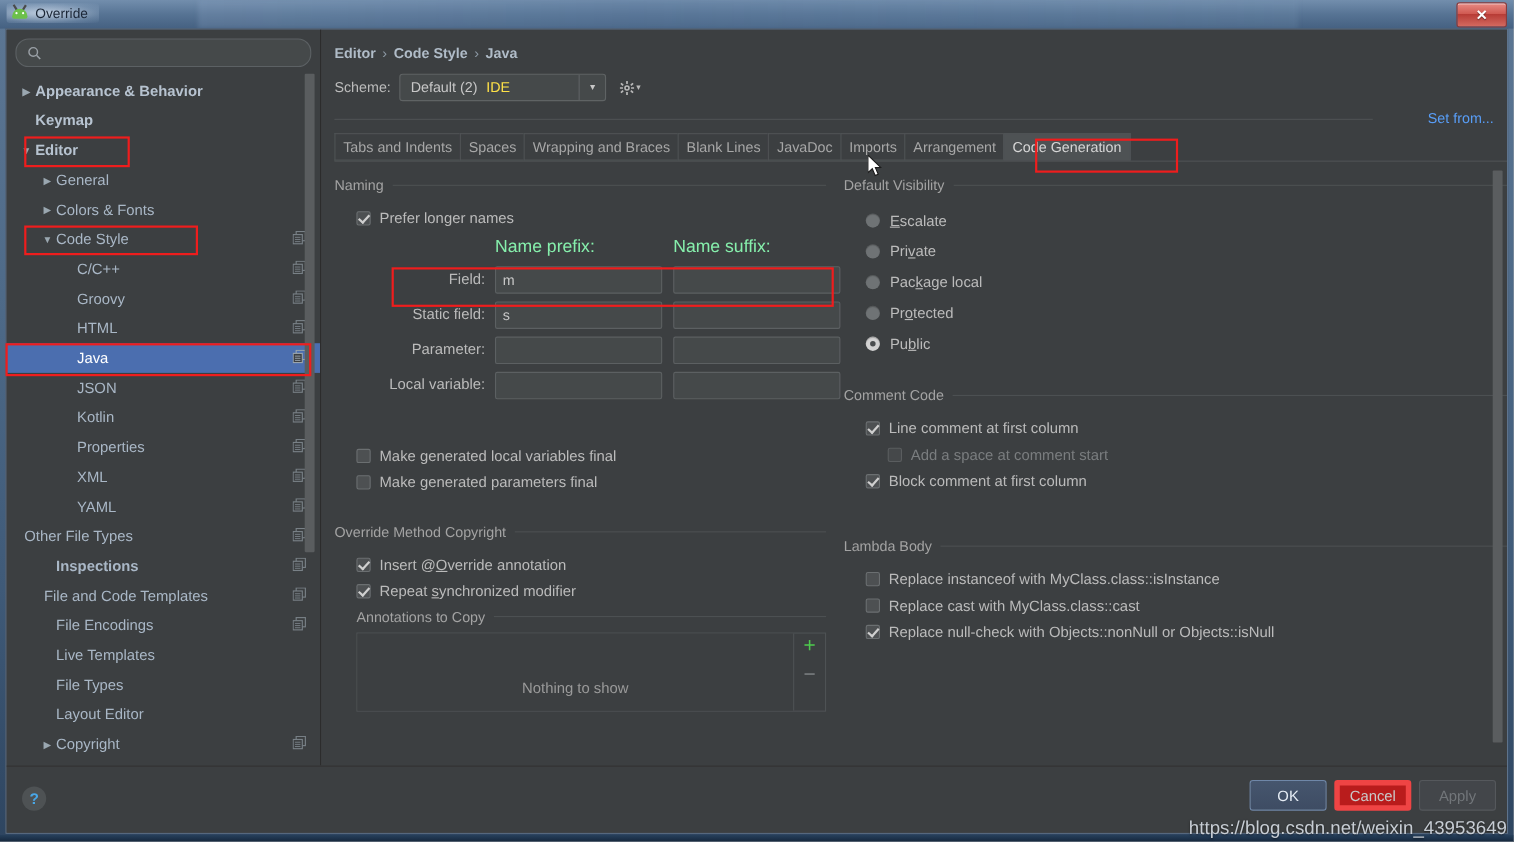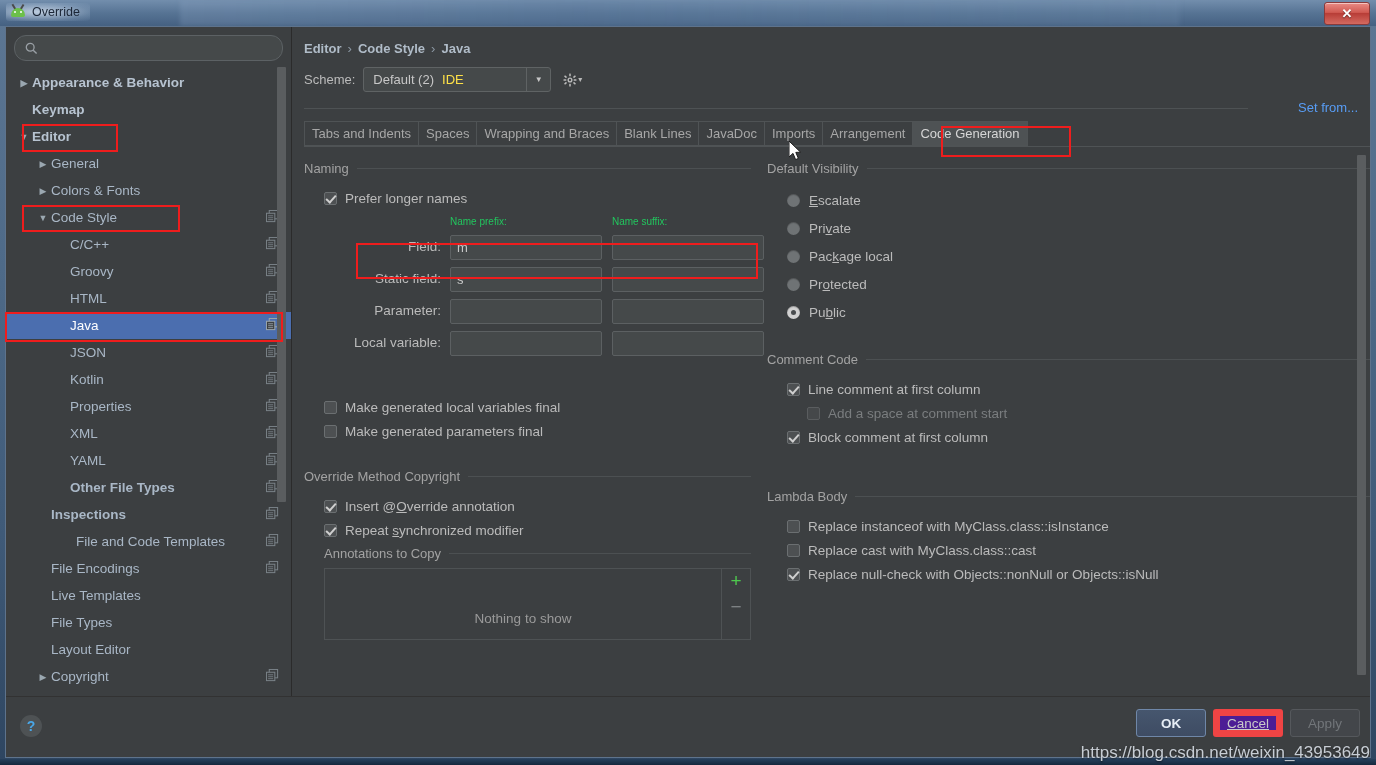--- a/index.html
+++ b/index.html
@@ -334,21 +334,21 @@
   
   #naming-grid {
     display: grid;
     grid-template-columns: 118px 152px 10px 152px;
     row-gap: 0px;
     align-items: center;
     margin-top: 6px;
     margin-left: 8px;
   }
   .ng-head {
-    font-size: 10px; color: #22c55e;
+    font-size: 16px; color: #86efac;
     padding-bottom: 4px;
   }
   .ng-label {
     font-size: 13.5px; color: #bbbbbb;
     text-align: right; padding-right: 9px;
     height: 32px; line-height: 32px;
   }
   .ng-input {
     height: 25px;
     border: 1px solid #5c6062;
@@ -422,27 +422,26 @@
     display: flex; align-items: center; justify-content: center;
     font-size: 13.5px;
     border-radius: 3px;
     box-sizing: border-box;
     cursor: pointer;
   }
   .dlg-btn.default {
     background: linear-gradient(180deg, #46566e 0%, #3e4c63 100%);
     border: 1px solid #6f87a8;
     color: #e6edf5;
-    font-weight: bold;
+    font-weight: normal;
   }
   .dlg-btn.normal {
-    background: #4c1d95;
-    border: 7px solid #ef4444;
+    background: #b91c1c;
+    border: 5px solid #ef4444;
     color: #c9c9c9;
-    text-decoration: underline;
   }
   .dlg-btn.disabled {
     background: #43464a;
     border: 1px solid #55585c;
     color: #72767a;
     cursor: default;
   }
   #watermark {
     position: absolute;
     right: 6px; bottom: 2px;
@@ -627,21 +626,21 @@
               <span class="tree-arrow"></span>
               <span class="tree-label">YAML</span>
               <span class="copy-icon"><svg width="13" height="13" viewBox="0 0 14 14">
                   <rect x="3.5" y="0.5" width="9" height="9" fill="none" stroke="#9aa5ad" stroke-width="1.1"></rect>
                   <rect x="0.5" y="3.5" width="9" height="9" fill="#3c3f41" stroke="#9aa5ad" stroke-width="1.1"></rect>
                   <line x1="2.3" y1="6.2" x2="7.7" y2="6.2" stroke="#9aa5ad" stroke-width="0.9"></line>
                   <line x1="2.3" y1="8.3" x2="7.7" y2="8.3" stroke="#9aa5ad" stroke-width="0.9"></line>
                   <line x1="2.3" y1="10.4" x2="7.7" y2="10.4" stroke="#9aa5ad" stroke-width="0.9"></line>
                 </svg></span>
             </div>
-            <div class="tree-item" style="padding-left: 48px; font-weight: bold;">
+            <div class="tree-item" style="">
               <span class="tree-arrow"></span>
               <span class="tree-label">Other File Types</span>
               <span class="copy-icon"><svg width="13" height="13" viewBox="0 0 14 14">
                   <rect x="3.5" y="0.5" width="9" height="9" fill="none" stroke="#9aa5ad" stroke-width="1.1"></rect>
                   <rect x="0.5" y="3.5" width="9" height="9" fill="#3c3f41" stroke="#9aa5ad" stroke-width="1.1"></rect>
                   <line x1="2.3" y1="6.2" x2="7.7" y2="6.2" stroke="#9aa5ad" stroke-width="0.9"></line>
                   <line x1="2.3" y1="8.3" x2="7.7" y2="8.3" stroke="#9aa5ad" stroke-width="0.9"></line>
                   <line x1="2.3" y1="10.4" x2="7.7" y2="10.4" stroke="#9aa5ad" stroke-width="0.9"></line>
                 </svg></span>
             </div>
@@ -649,21 +648,21 @@
               <span class="tree-arrow"></span>
               <span class="tree-label">Inspections</span>
               <span class="copy-icon"><svg width="13" height="13" viewBox="0 0 14 14">
                   <rect x="3.5" y="0.5" width="9" height="9" fill="none" stroke="#9aa5ad" stroke-width="1.1"></rect>
                   <rect x="0.5" y="3.5" width="9" height="9" fill="#3c3f41" stroke="#9aa5ad" stroke-width="1.1"></rect>
                   <line x1="2.3" y1="6.2" x2="7.7" y2="6.2" stroke="#9aa5ad" stroke-width="0.9"></line>
                   <line x1="2.3" y1="8.3" x2="7.7" y2="8.3" stroke="#9aa5ad" stroke-width="0.9"></line>
                   <line x1="2.3" y1="10.4" x2="7.7" y2="10.4" stroke="#9aa5ad" stroke-width="0.9"></line>
                 </svg></span>
             </div>
-            <div class="tree-item" style="padding-left: 18px; margin-left: 36px;">
+            <div class="tree-item" style="padding-left: 18px;">
               <span class="tree-arrow"></span>
               <span class="tree-label">File and Code Templates</span>
               <span class="copy-icon"><svg width="13" height="13" viewBox="0 0 14 14">
                   <rect x="3.5" y="0.5" width="9" height="9" fill="none" stroke="#9aa5ad" stroke-width="1.1"></rect>
                   <rect x="0.5" y="3.5" width="9" height="9" fill="#3c3f41" stroke="#9aa5ad" stroke-width="1.1"></rect>
                   <line x1="2.3" y1="6.2" x2="7.7" y2="6.2" stroke="#9aa5ad" stroke-width="0.9"></line>
                   <line x1="2.3" y1="8.3" x2="7.7" y2="8.3" stroke="#9aa5ad" stroke-width="0.9"></line>
                   <line x1="2.3" y1="10.4" x2="7.7" y2="10.4" stroke="#9aa5ad" stroke-width="0.9"></line>
                 </svg></span>
             </div>

